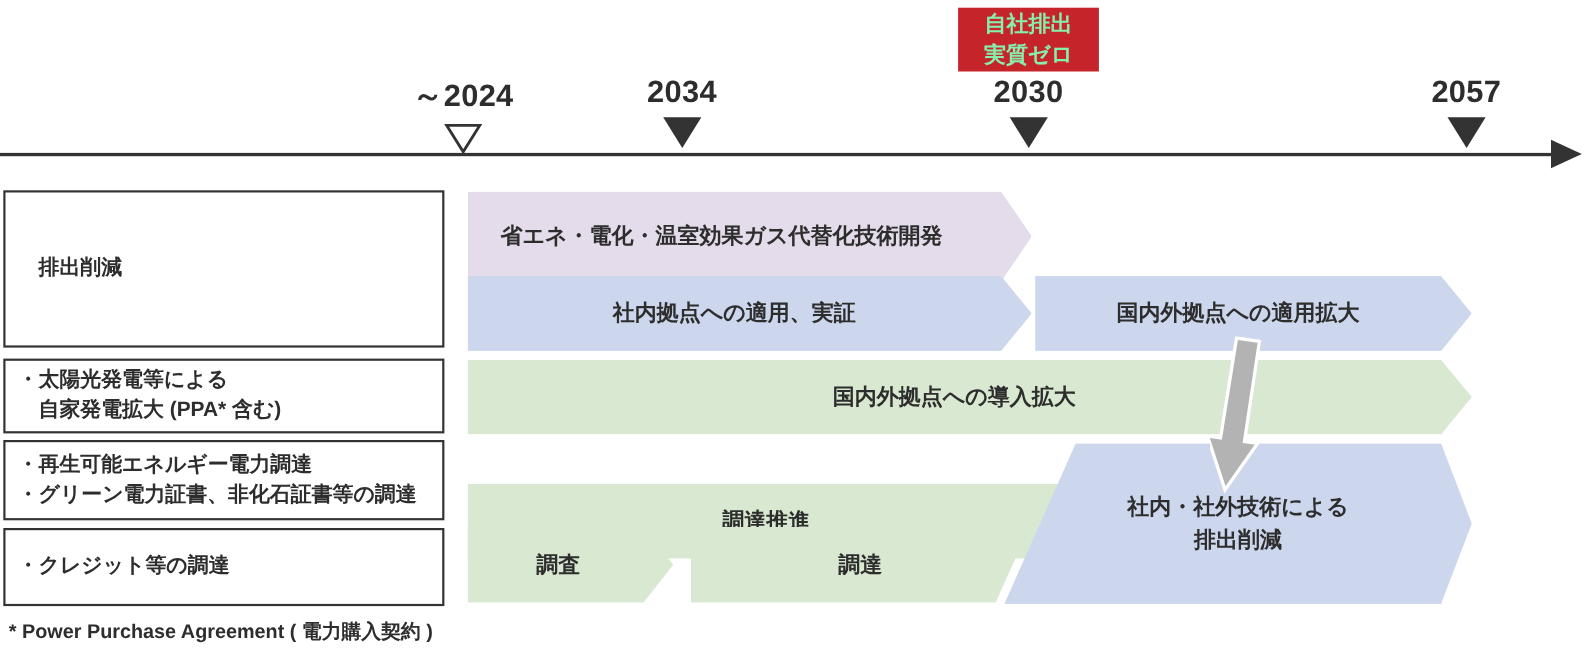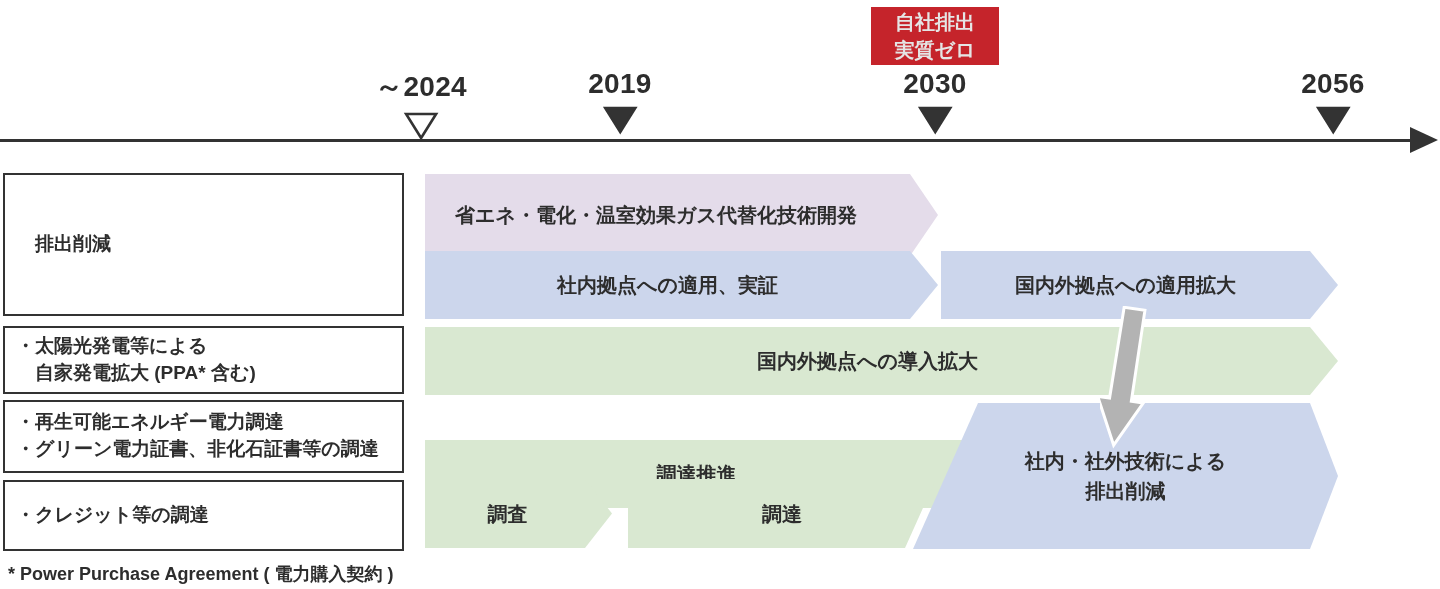--- a/index.html
+++ b/index.html
@@ -9,21 +9,21 @@
   }
   
   .axis{position:absolute;left:0;top:139px;width:1414px;height:3px;background:#333;}
   .axis-head{position:absolute;left:1410px;top:127px;width:0;height:0;
     border-left:28px solid #333;border-top:13px solid transparent;border-bottom:13px solid transparent;}
   .marker{position:absolute;top:68px;transform:translateX(-50%);text-align:center;z-index:3;}
   .marker .yl{font-size:28px;font-weight:bold;white-space:nowrap;letter-spacing:.3px;}
   .marker svg{display:block;margin:5px auto 0 auto;}
   .badge{position:absolute;left:871px;top:7px;width:128px;height:58px;z-index:3;
     display:flex;flex-direction:column;align-items:center;justify-content:center;
-    color:#e5e5e5;font-size:20px;font-weight:bold;line-height:1.4;}
+    color:#86efac;font-size:20px;font-weight:bold;line-height:1.4;}
   
   .cat{position:absolute;left:3px;width:401px;border:2.5px solid #333;background:#fff;
     box-sizing:border-box;display:flex;flex-direction:column;justify-content:center;
     padding-left:11px;font-size:19px;font-weight:bold;line-height:1.42;z-index:2;}
   .cat .ln{white-space:nowrap;}
   .cat .ln.ind{padding-left:19px;}
   
   .bar{position:absolute;display:flex;flex-direction:column;justify-content:center;
     font-size:20px;font-weight:bold;line-height:1.5;z-index:1;box-sizing:border-box;}
   .bar.center{align-items:center;text-align:center;}
@@ -47,48 +47,48 @@
   </div>
 
   <div id="markers">
       <div class="marker" style="left: 421px;">
         <div class="yl">～2024</div>
         <svg width="38" height="30">
           <polygon points="4,3 34,3 19,27" fill="#ffffff" stroke="#333333" stroke-width="2.6"></polygon>
         </svg>
       </div>
       <div class="marker" style="left: 620px;">
-        <div class="yl">2019</div>
+        <div class="yl">2034</div>
         <svg width="38" height="30">
           <polygon points="4,3 34,3 19,27" fill="#333333" stroke="#333333" stroke-width="2.6"></polygon>
         </svg>
       </div>
       <div class="marker" style="left: 935px;">
         <div class="yl">2030</div>
         <svg width="38" height="30">
           <polygon points="4,3 34,3 19,27" fill="#333333" stroke="#333333" stroke-width="2.6"></polygon>
         </svg>
       </div>
       <div class="marker" style="left: 1333px;">
-        <div class="yl">2056</div>
+        <div class="yl">2057</div>
         <svg width="38" height="30">
           <polygon points="4,3 34,3 19,27" fill="#333333" stroke="#333333" stroke-width="2.6"></polygon>
         </svg>
       </div>
     </div>
 
   <div id="cats">
       <div class="cat" style="top: 173px; height: 143px;">
         <div class="ln ind">排出削減</div>
       </div>
       <div class="cat" style="top: 326px; height: 68px;">
         <div class="ln">・太陽光発電等による</div>
         <div class="ln ind">自家発電拡大 (PPA* 含む)</div>
       </div>
-      <div class="cat" style="top: 400px; height: 73px; font-family: Liberation Mono, monospace;">
+      <div class="cat" style="top: 400px; height: 73px;">
         <div class="ln">・再生可能エネルギー電力調達</div>
         <div class="ln">・グリーン電力証書、非化石証書等の調達</div>
       </div>
       <div class="cat" style="top: 480px; height: 71px;">
         <div class="ln">・クレジット等の調達</div>
       </div>
     </div>
 
   <div id="bars">
       <div class="bar left" style="left: 425px; top: 174px; width: 513px; height: 82px; background: rgb(228, 220, 234); clip-path: polygon(0px 0px, 485px 0px, 100% 50%, 485px 100%, 0px 100%); padding-left: 30px;">

